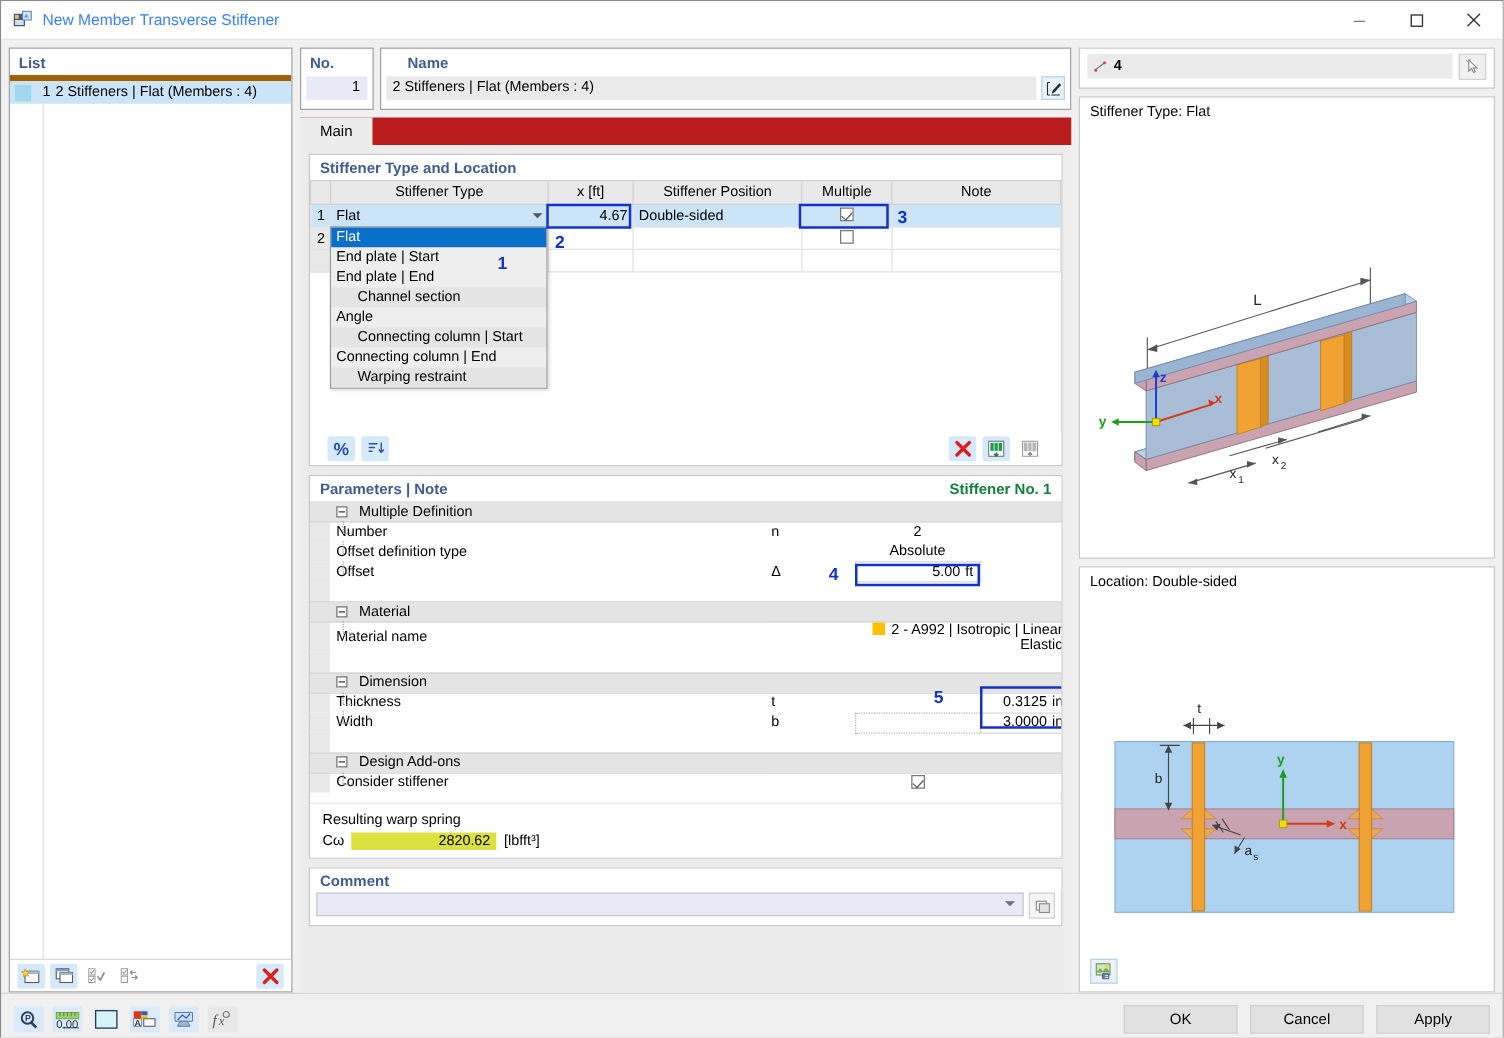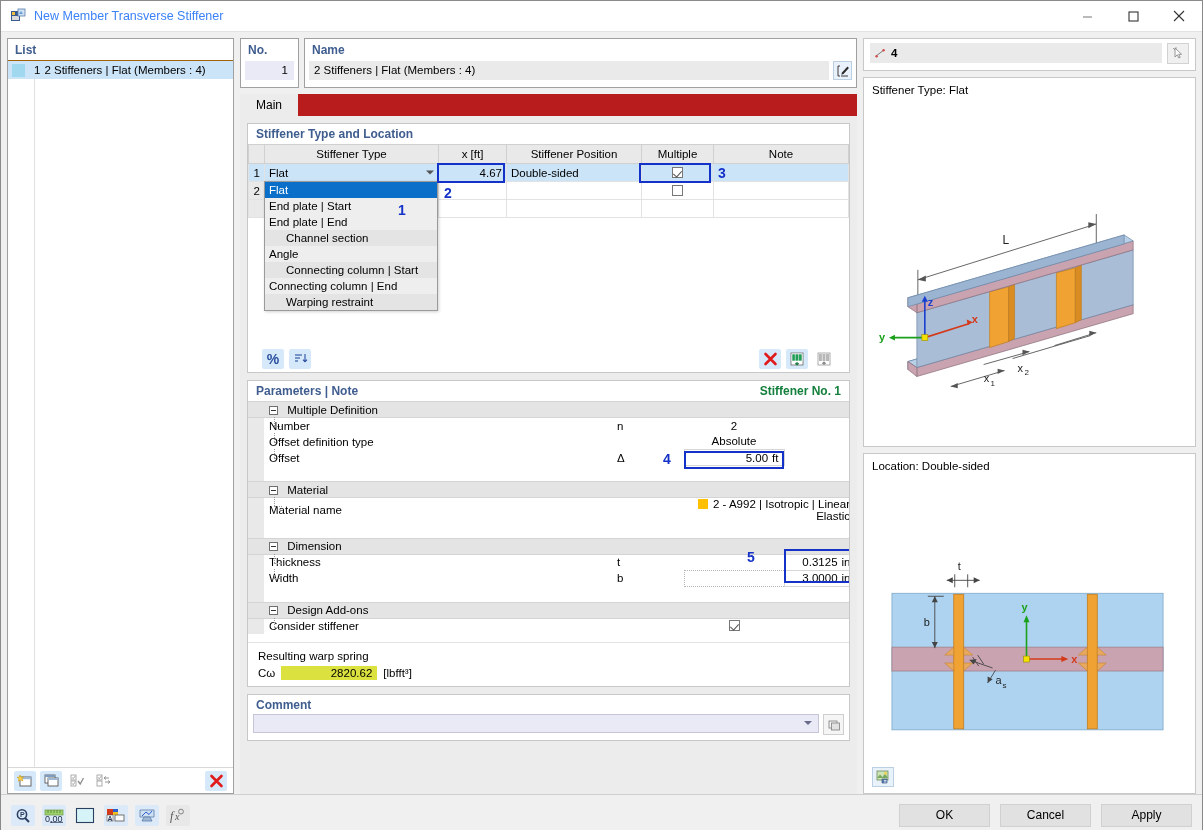--- a/index.html
+++ b/index.html
@@ -55,21 +55,21 @@
     height: 756px;
   }
   .list-box {
     background: #fff; border: 1px solid #a0a0a0;
     flex: 1 1 auto; display: flex; flex-direction: column;
     overflow: hidden;
   }
   .list-header {
     background: #fff; color: #3f5d8f; font-weight: bold;
     font-size: 12px; padding: 4px 7px 3px 7px;
-    border-bottom: 1px solid #a16207;
+    border-bottom: 5px solid #a16207;
   }
   .list-items { flex: 1 1 auto; position: relative; }
   .list-item {
     display: flex; align-items: center;
     height: 18px; padding-left: 4px;
     background: #cce4f7; font-size: 11.5px;
   }
   .list-item .swatch {
     width: 13px; height: 13px; background: #9fd8ef;
     margin-right: 9px; flex: 0 0 13px;
@@ -107,21 +107,21 @@
   .no-box .lbl { color: #3f5d8f; font-weight: bold; font-size: 12px; padding-left: 7px; }
   .no-box .fld {
     margin: 4px 4px 0 4px; height: 19px; background: #e9eaf5;
     text-align: right; padding-right: 6px; line-height: 19px;
     font-size: 11.5px;
   }
   .name-box {
     flex: 1 1 auto; background: #fff; border: 1px solid #a0a0a0;
     height: 50px; padding: 4px 0 0 0; min-width: 0;
   }
-  .name-box .lbl { color: #3f5d8f; font-weight: bold; font-size: 12px; padding-left: 7px; }
+  .name-box .lbl { color: #3f5d8f; font-weight: bold; font-size: 12px; padding-left: 21px; }
   .name-row { display: flex; margin: 4px 4px 0 4px; gap: 4px; }
   .name-fld {
     flex: 1 1 auto; height: 19px; background: #eaeaea;
     line-height: 19px; padding-left: 5px; font-size: 11.5px;
     min-width: 0; overflow: hidden; white-space: nowrap;
   }
   .icon-sq {
     width: 19px; height: 19px; flex: 0 0 19px;
     background: #e9f1fb; border: 1px solid #bcd0e4;
     display: flex; align-items: center; justify-content: center;
@@ -264,21 +264,21 @@
   }
 
   
   .warp {
     background: #fff; padding: 7px 10px 6px 10px;
     border-top: 1px solid #e3e3e3;
   }
   .warp .title { font-size: 11.5px; margin-bottom: 4px; }
   .warp .vrow { display: flex; align-items: center; gap: 6px; font-size: 11.5px; }
   .warp .valbox {
-    background: #dbe23f; width: 96px; text-align: right;
+    background: #dbe23f; width: 116px; text-align: right;
     padding: 1px 5px 1px 0; font-size: 11.5px;
   }
 
   
   .comment-group { background: #fff; border: 1px solid #c8c8c8; padding: 0; }
   .comment-group .group-title { padding: 3px 8px 2px 8px; }
   .comment-row { display: flex; gap: 4px; padding: 0 5px 5px 5px; }
   .comment-fld {
     flex: 1 1 auto; height: 19px; background: #e9eaf5;
     border: 1px solid #c6c6d8; position: relative;

